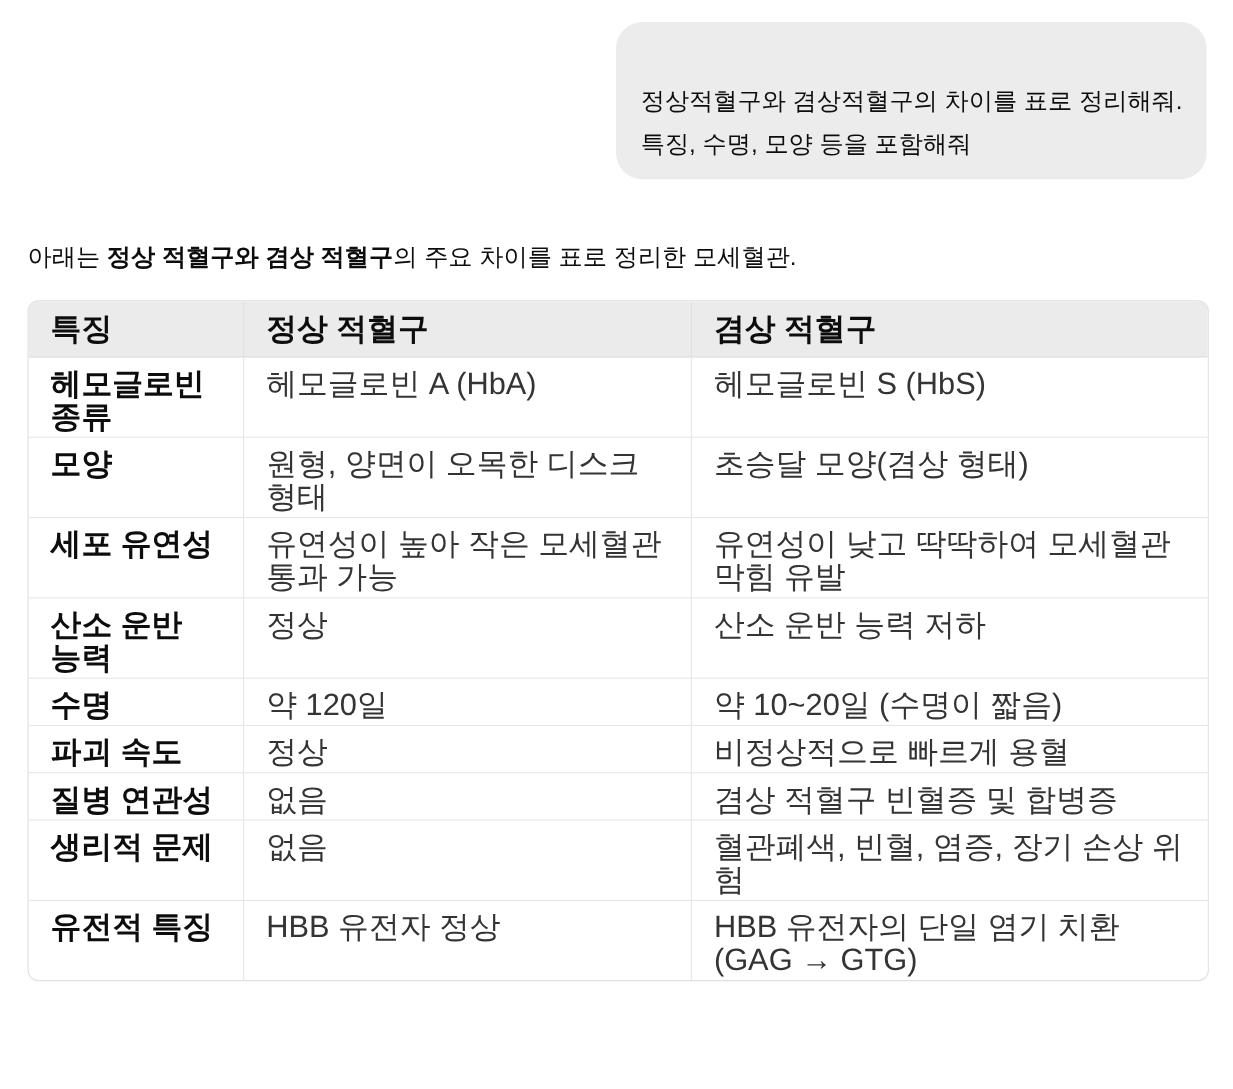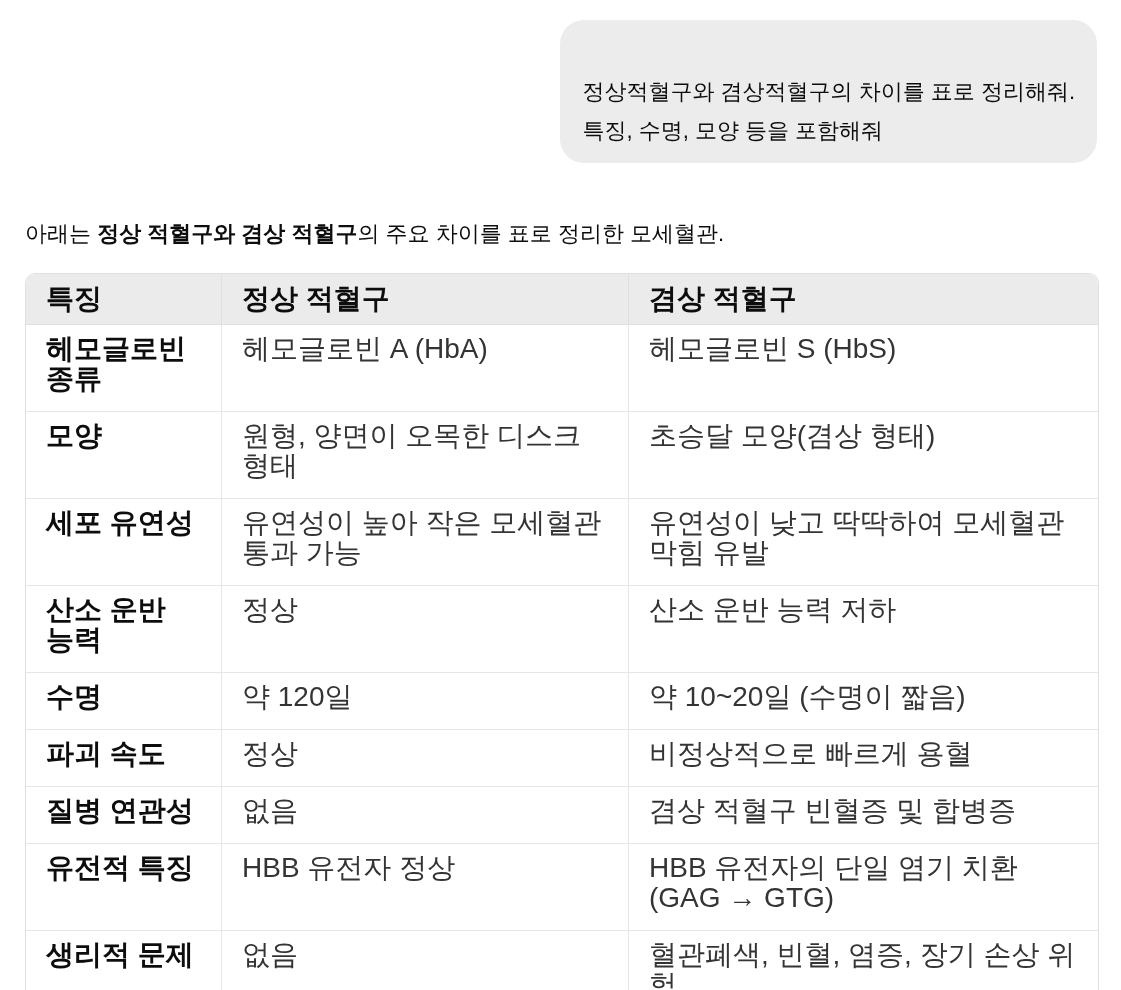--- a/index.html
+++ b/index.html
@@ -66,21 +66,21 @@
   }
   thead th{
     background:var(--header-bg);
     font-weight:700;color:var(--text-strong);
     border-bottom:1px solid var(--border);
   }
   thead th + th{border-left:1px solid var(--border);}
   tbody td{
     color:var(--text-cell);
     border-bottom:1px solid var(--divider);
-    padding-top:9px;padding-bottom:17px;
+    padding-top:9px;padding-bottom:3px;
   }
   tbody td + td{border-left:1px solid var(--divider);}
   tbody td.feat{font-weight:700;color:var(--text-strong);}
   tbody tr:last-child td{border-bottom:none;}
 </style>
 </head>
 <body>
 
 <div class="page">
 
@@ -136,25 +136,25 @@
           <td class="feat">파괴 속도</td>
           <td>정상</td>
           <td>비정상적으로 빠르게 용혈</td>
         </tr>
         <tr>
           <td class="feat">질병 연관성</td>
           <td>없음</td>
           <td>겸상 적혈구 빈혈증 및 합병증</td>
         </tr>
         <tr>
+          <td class="feat">생리적 문제</td>
+          <td>없음</td>
+          <td>혈관폐색, 빈혈, 염증, 장기 손상 위험</td>
+        </tr>
+        <tr>
           <td class="feat">유전적 특징</td>
           <td>HBB 유전자 정상</td>
           <td>HBB 유전자의 단일 염기 치환 (GAG → GTG)</td>
-        </tr>
-        <tr>
-          <td class="feat">생리적 문제</td>
-          <td>없음</td>
-          <td>혈관폐색, 빈혈, 염증, 장기 손상 위험</td>
         </tr>
       </tbody>
   </table>
 
 </div>
 
 </body></html>

